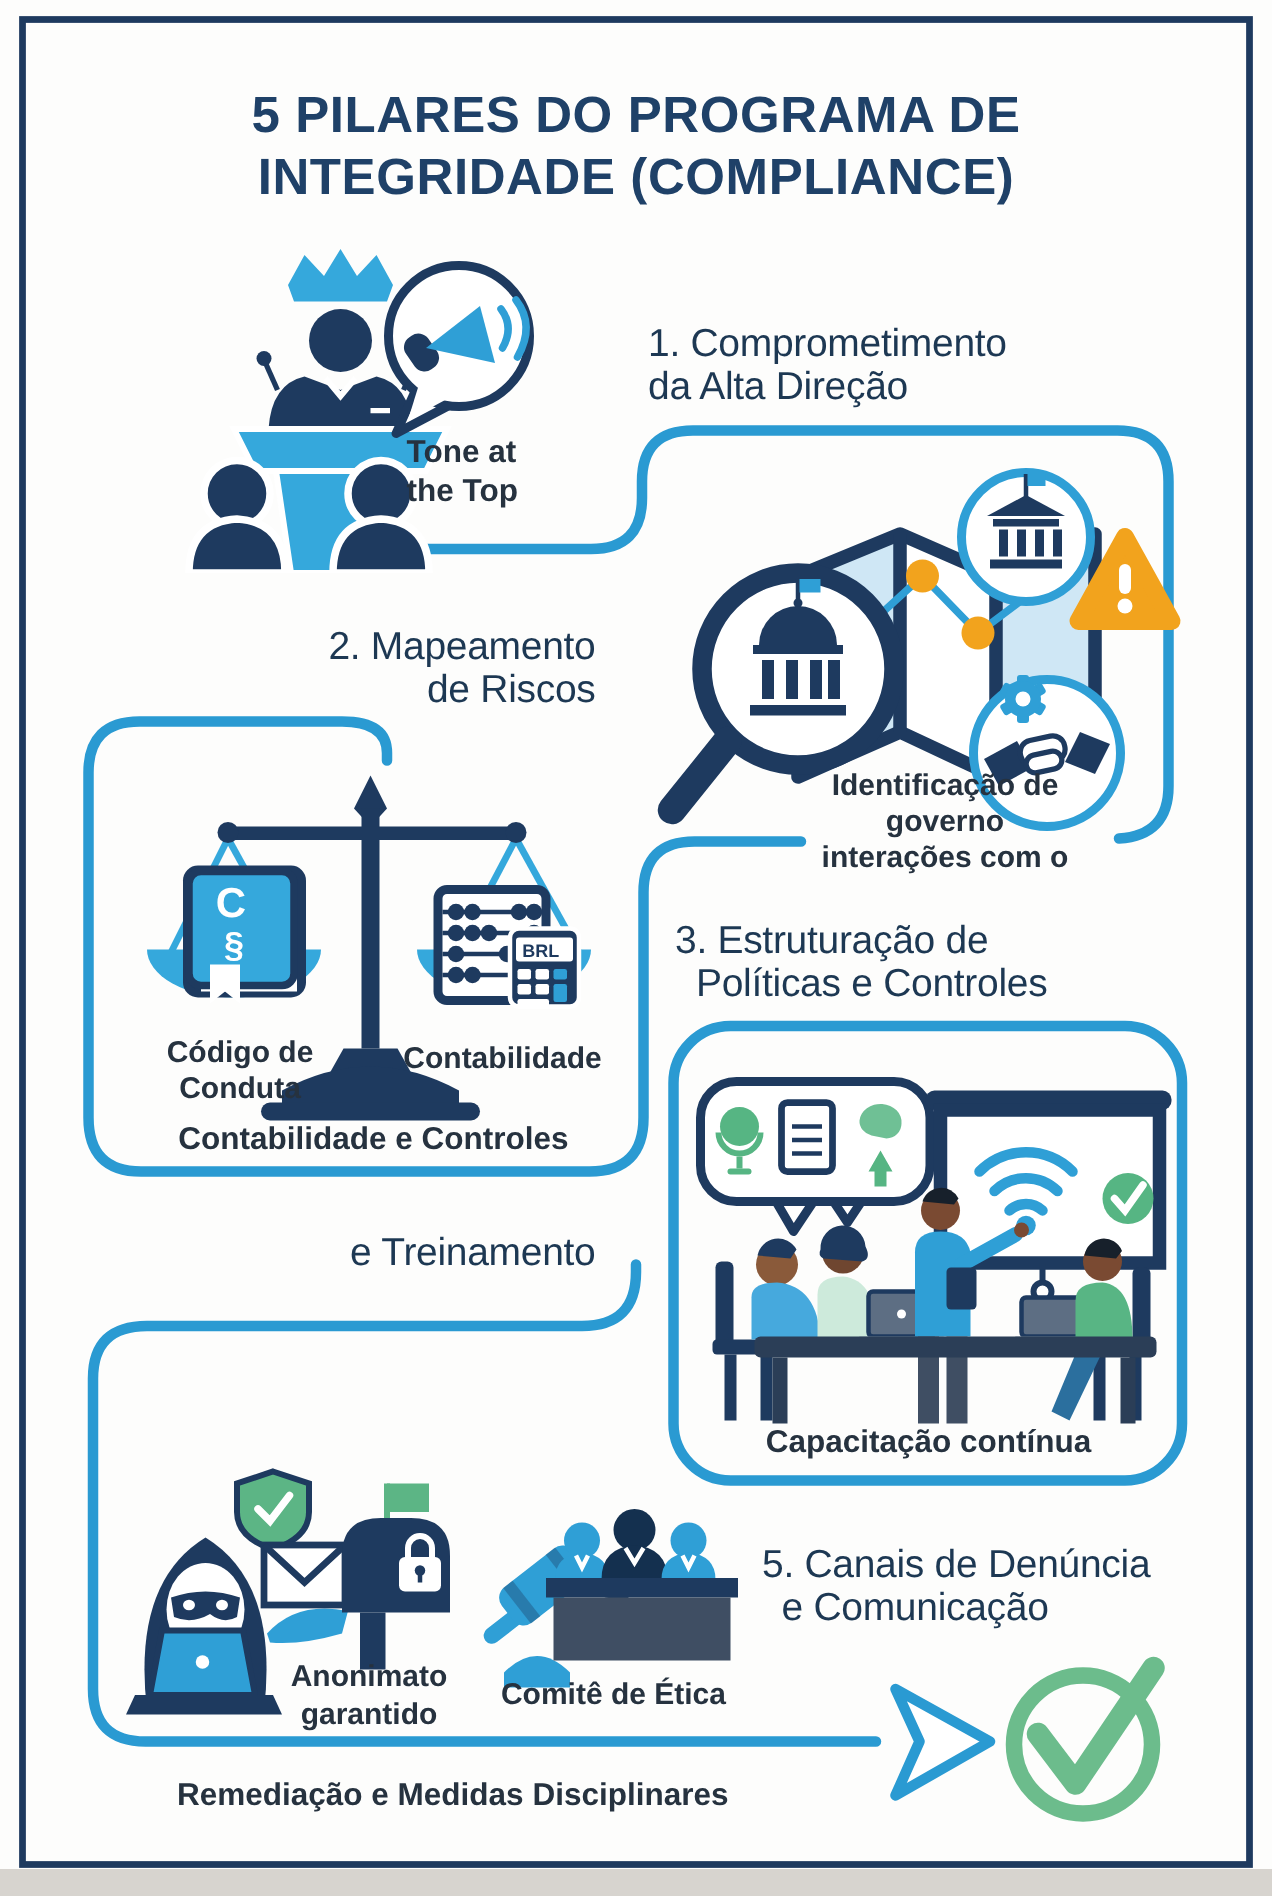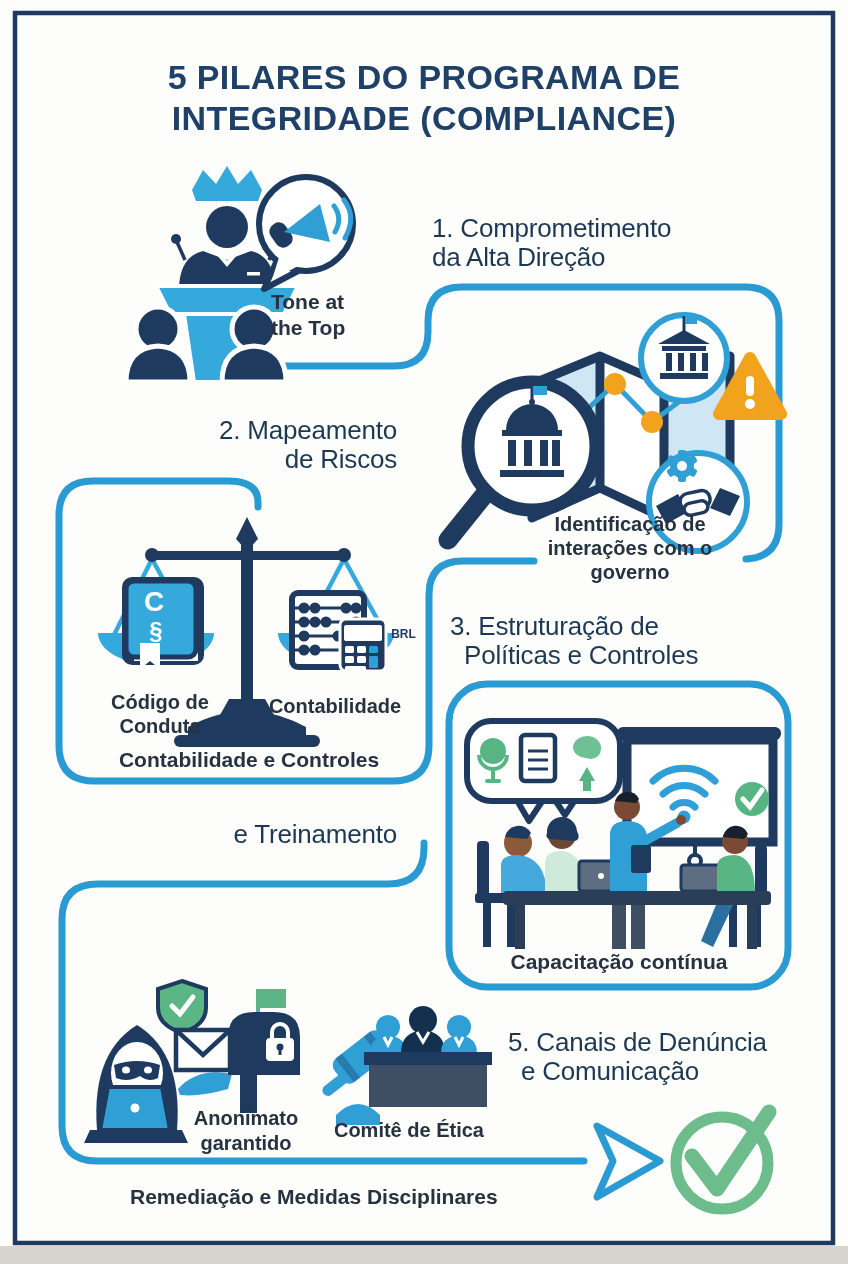--- a/index.html
+++ b/index.html
@@ -148,22 +148,22 @@
     </g>
   </svg>
 
   <div class="abs z3 heading h-right" style="left:140px;top:416px;width:257px;">
     <div>2. Mapeamento</div>
     <div>de Riscos</div>
   </div>
 
   <div class="abs z3 caption c-center" style="left:528px;top:512px;width:204px;">
     <div>Identificação de</div>
+    <div>governo</div>
     <div>interações com o</div>
-    <div>governo</div>
   </div>
 
   <svg class="abs z2" width="350" height="272" viewBox="0 0 350 272" style="left:78px;top:515px;">
     <g>
       <g stroke="#35a8dc" stroke-width="4.5">
         <line x1="74" y1="44" x2="36" y2="120"></line>
           <line x1="74" y1="44" x2="116" y2="120"></line>
         <line x1="266" y1="44" x2="226" y2="120"></line>
           <line x1="266" y1="44" x2="308" y2="120"></line>
       </g>
@@ -221,21 +221,21 @@
         <rect x="267" y="141" width="9" height="7" rx="1.5"></rect>
           <rect x="279" y="141" width="9" height="7" rx="1.5"></rect>
           <rect x="291" y="141" width="9" height="12" rx="1.5" fill="#2f9fd6"></rect>
         <rect x="267" y="151" width="21" height="5" rx="1.5"></rect>
       </g>
     </g>
   </svg>
 
   <div class="abs z3 booktext" style="left:136px;top:586px;width:36px;font-size:28px;">C</div>
   <div class="abs z3 booktext" style="left:138px;top:617px;width:36px;font-size:24px;">§</div>
-  <div class="abs z3 brl" style="left:344px;top:626px;width:33px;margin-left:43px;">BRL</div>
+  <div class="abs z3 brl" style="left:344px;top:626px;width:33px;">BRL</div>
 
   <div class="abs z3 heading" style="left:450px;top:612px;width:330px;">
     <div>3. Estruturação de</div>
     <div style="padding-left:14px;">Políticas e Controles</div>
   </div>
 
   <div class="abs z3 caption c-center" style="left:95px;top:690px;width:130px;">
     <div>Código de</div>
     <div>Conduta</div>
   </div>
@@ -405,20 +405,20 @@
     <div>5. Canais de Denúncia</div>
     <div style="padding-left:13px;">e Comunicação</div>
   </div>
 
   <div class="abs z3 caption c-center" style="left:180px;top:1106px;width:132px;line-height:25px;">
     <div>Anonimato</div>
     <div>garantido</div>
   </div>
   <div class="abs z3 caption c-center" style="left:328px;top:1118px;width:156px;text-align:right;">Comitê de Ética</div>
 
-  <div class="abs z3 caption" style="left:118px;top:1185px;width:380px;font-size:21px;margin-left:12px;">Remediação e Medidas Disciplinares</div>
+  <div class="abs z3 caption" style="left:118px;top:1185px;width:380px;font-size:21px;">Remediação e Medidas Disciplinares</div>
 
   <div class="abs z3 title">
     <div>5 PILARES DO PROGRAMA DE</div>
     <div>INTEGRIDADE (COMPLIANCE)</div>
   </div>
 
 </div>
 
 </body></html>

